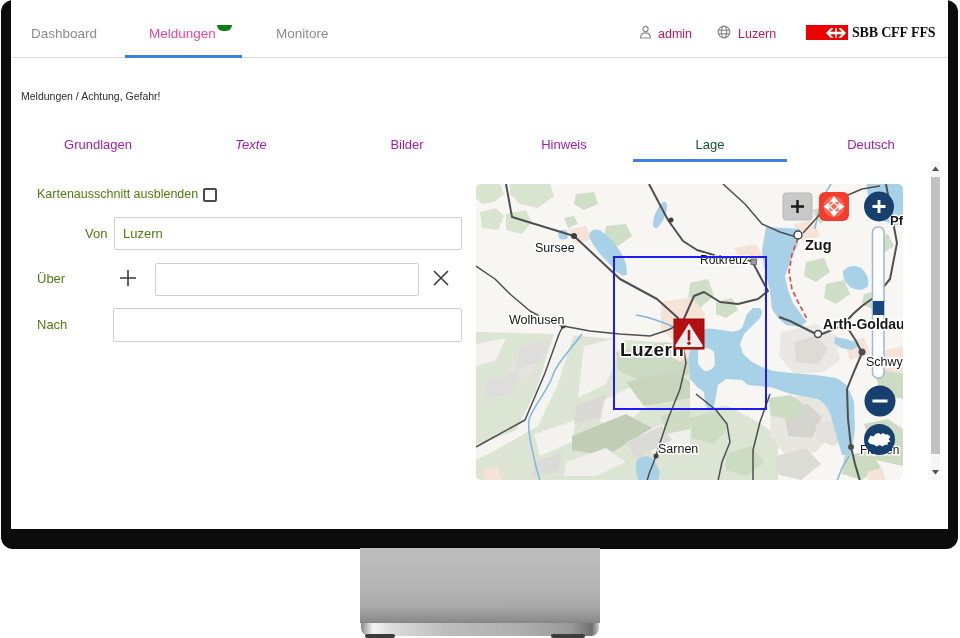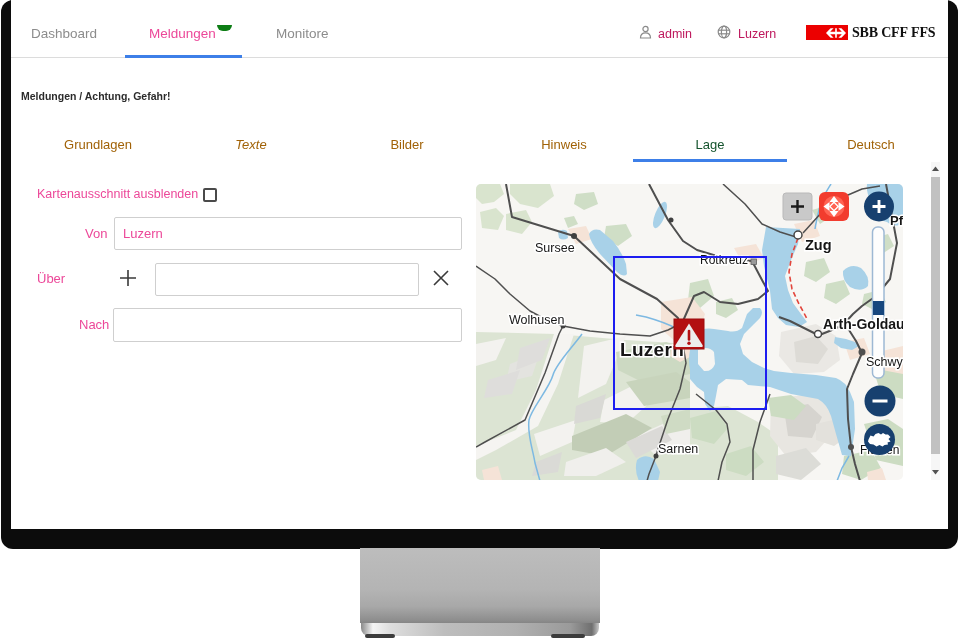--- a/index.html
+++ b/index.html
@@ -12,26 +12,26 @@
   .foot { position:absolute; top:634px; height:4px; background:#3c3c3c; border-radius:2px; }
   #screen { position:absolute; left:11px; top:0; width:937px; height:529px; background:#ffffff; overflow:hidden; }
   
   #hdr { position:absolute; left:0; top:0; width:937px; height:58px; background:#fff; border-bottom:1px solid #dcdcdc; }
   .nav { position:absolute; top:26px; font-size:13.5px; color:#8c8c8c; }
   #navUnderline { position:absolute; left:114px; top:55px; width:117px; height:3px; background:#3d7fe8; }
   #badge { position:absolute; left:206px; top:25px; width:15px; height:5.5px; background:#0d7d15; border-radius:0 0 8px 8px; }
   .hright { position:absolute; top:27px; font-size:12.5px; color:#be185d; }
   #sbbtxt { position:absolute; left:841px; top:25px; font-size:14px; font-weight:bold; color:#111; letter-spacing:-0.2px;font-family:Liberation Serif, serif; }
   
-  #crumb { position:absolute; left:10px; top:90px; font-size:10.5px; color:#2b2b2b;font-weight:bold; }
-  
-  .tab { position:absolute; top:137px; font-size:13px; color:#a16207; width:160px; text-align:center; }
+  #crumb { position:absolute; left:10px; top:90px; font-size:10.5px; color:#2b2b2b; }
+  
+  .tab { position:absolute; top:137px; font-size:13px; color:#a21caf; width:160px; text-align:center; }
   #lageUnderline { position:absolute; left:622px; top:159px; width:154px; height:2.5px; background:#3d7fe8; }
   
-  .lbl { position:absolute; font-size:13px; color:#ec4899; }
+  .lbl { position:absolute; font-size:13px; color:#4d7c0f; }
   .inp { position:absolute; background:#fff; border:1px solid #cfcfcf; border-radius:2px; }
   #chk { position:absolute; left:192px; top:188px; width:14px; height:14px; border:2px solid #4a4a4a; border-radius:2px; background:#fff; }
   
   #map { position:absolute; left:465px; top:184px; width:427px; height:296px; }
   
   #sb { position:absolute; left:920px; top:162px; width:9px; height:318px; background:#f6f6f6; }
   #sbthumb { position:absolute; left:920px; top:177px; width:9px; height:277px; background:#c1c1c1; }
 </style>
 </head>
 <body>
@@ -80,21 +80,21 @@
   <div class="inp" style="left:103px;top:217px;width:348px;height:33px;"></div>
   <div class="lbl" style="left:112px;top:226px;">Luzern</div>
   <div class="lbl" style="left:26px;top:271px;">Über</div>
   <svg class="abs" style="left:107px;top:268px;" width="20" height="20" viewBox="0 0 20 20">
     <path d="M10,2 V18 M2,10 H18" stroke="#3a3a3a" stroke-width="1.6"></path>
   </svg>
   <div class="inp" style="left:144px;top:263px;width:264px;height:33px;"></div>
   <svg class="abs" style="left:421px;top:269px;" width="18" height="18" viewBox="0 0 18 18">
     <path d="M2,2 L16,16 M16,2 L2,16" stroke="#3a3a3a" stroke-width="1.6"></path>
   </svg>
-  <div class="lbl" style="left:26px;top:317px;margin-left:42px;">Nach</div>
+  <div class="lbl" style="left:26px;top:317px;">Nach</div>
   <div class="inp" style="left:102px;top:308px;width:349px;height:34px;"></div>
 
   <svg id="map" width="427" height="296" viewBox="0 0 427 296" style="clip-path:inset(0 round 5px)">
     <rect x="0" y="0" width="427" height="296" fill="#f7f6f3"></rect>
     <g id="terrain">
       <path d="M0,148 L80,150 L150,156 L214,160 L214,297 L0,297 Z" fill="#dce4d3"></path>
       <path d="M214,225 L252,222 L282,238 L302,252 L302,297 L214,297 Z" fill="#dce4d3"></path>
       <path d="M78,150 L98,150 L82,200 L62,242 L20,266 L0,276 L0,262 L40,246 L60,206 Z" fill="#f5f4f1"></path>
       <path d="M108,162 L150,152 L130,200 L102,214 Z" fill="#f3f2ef"></path>
       <path d="M128,216 L168,196 L186,208 L150,240 L124,238 Z" fill="#f3f2ef"></path>

